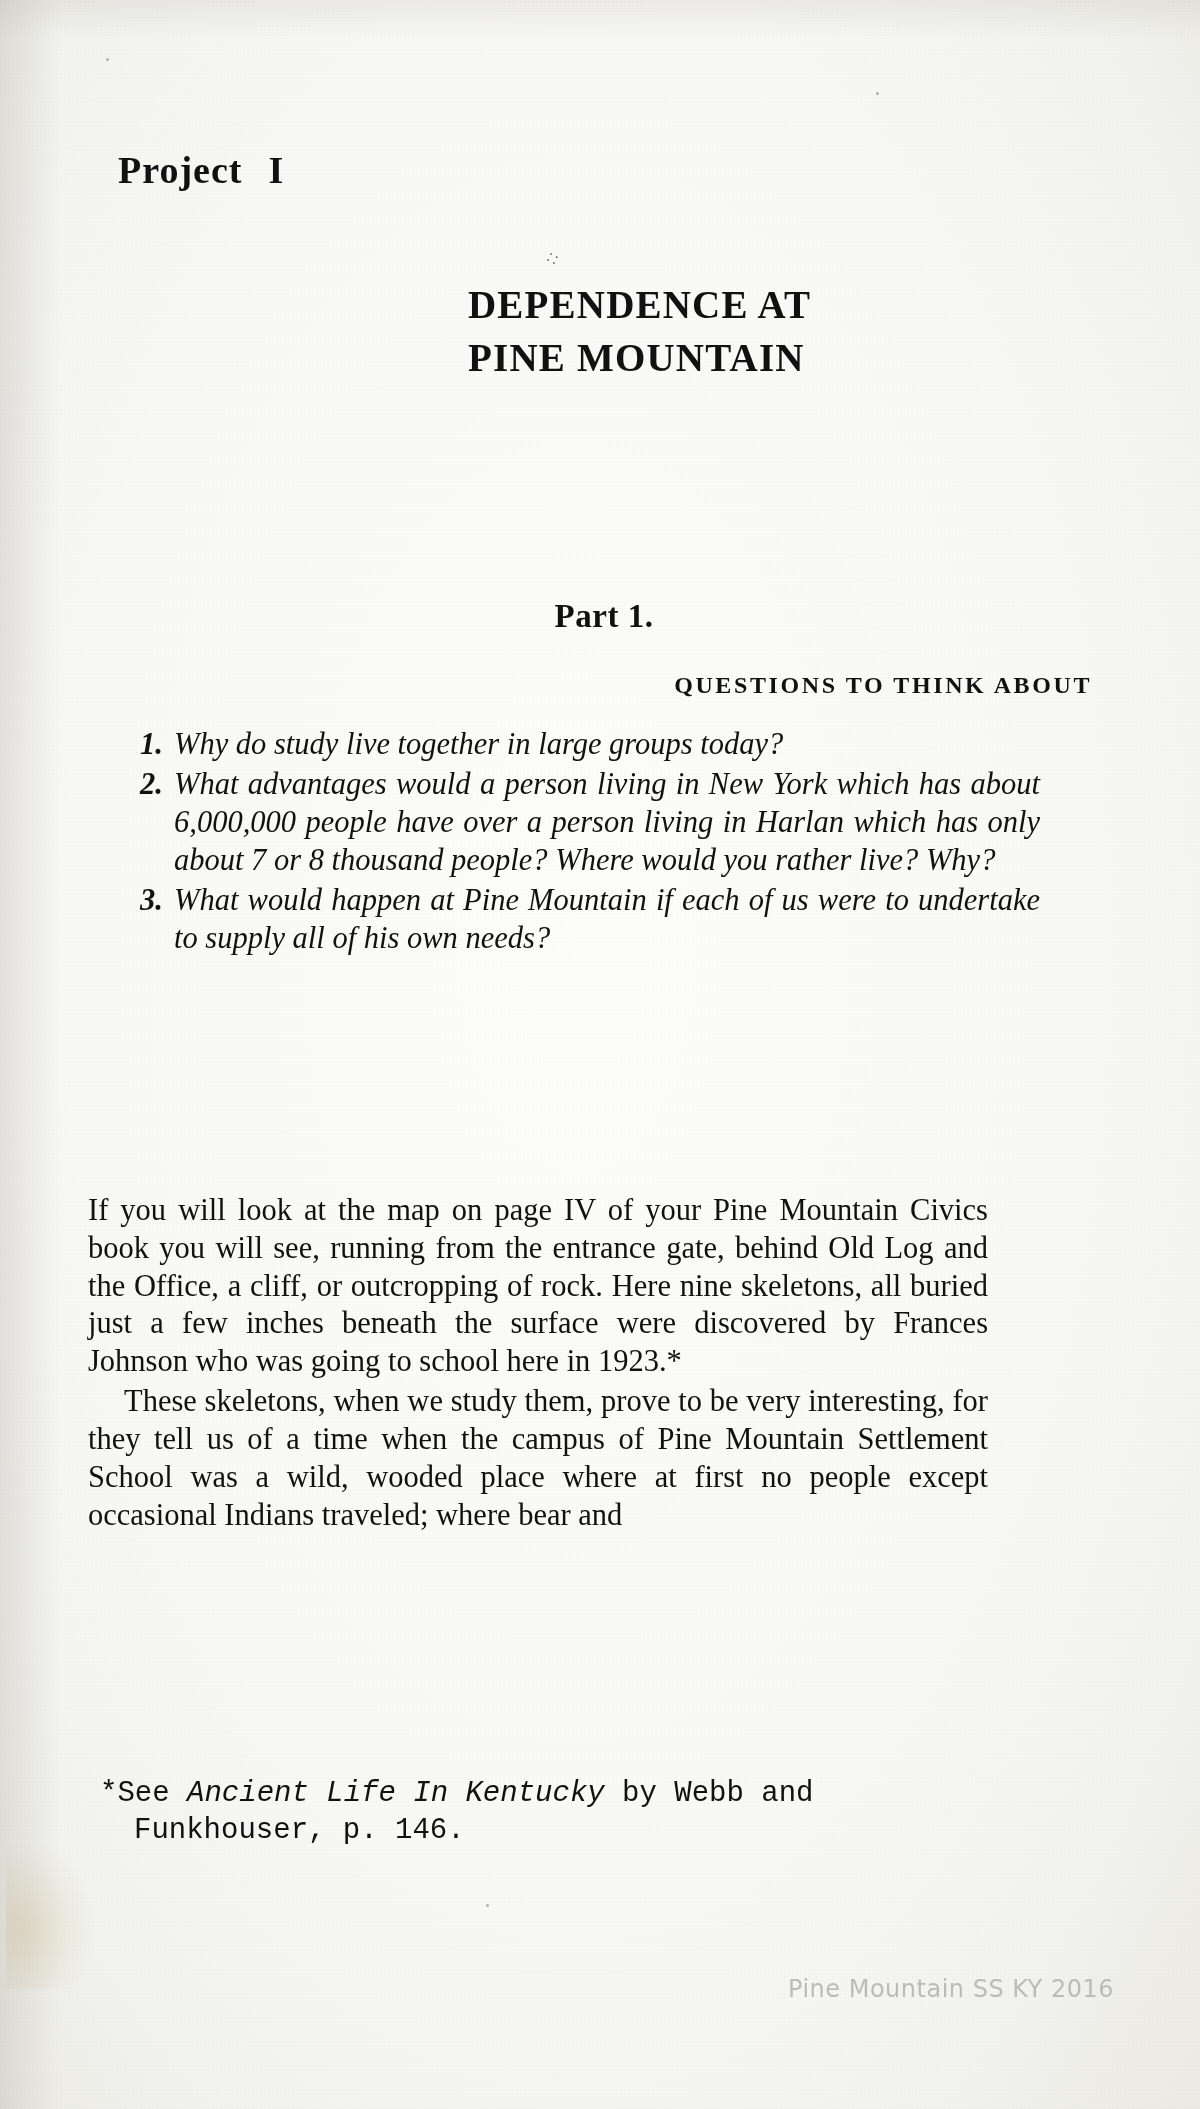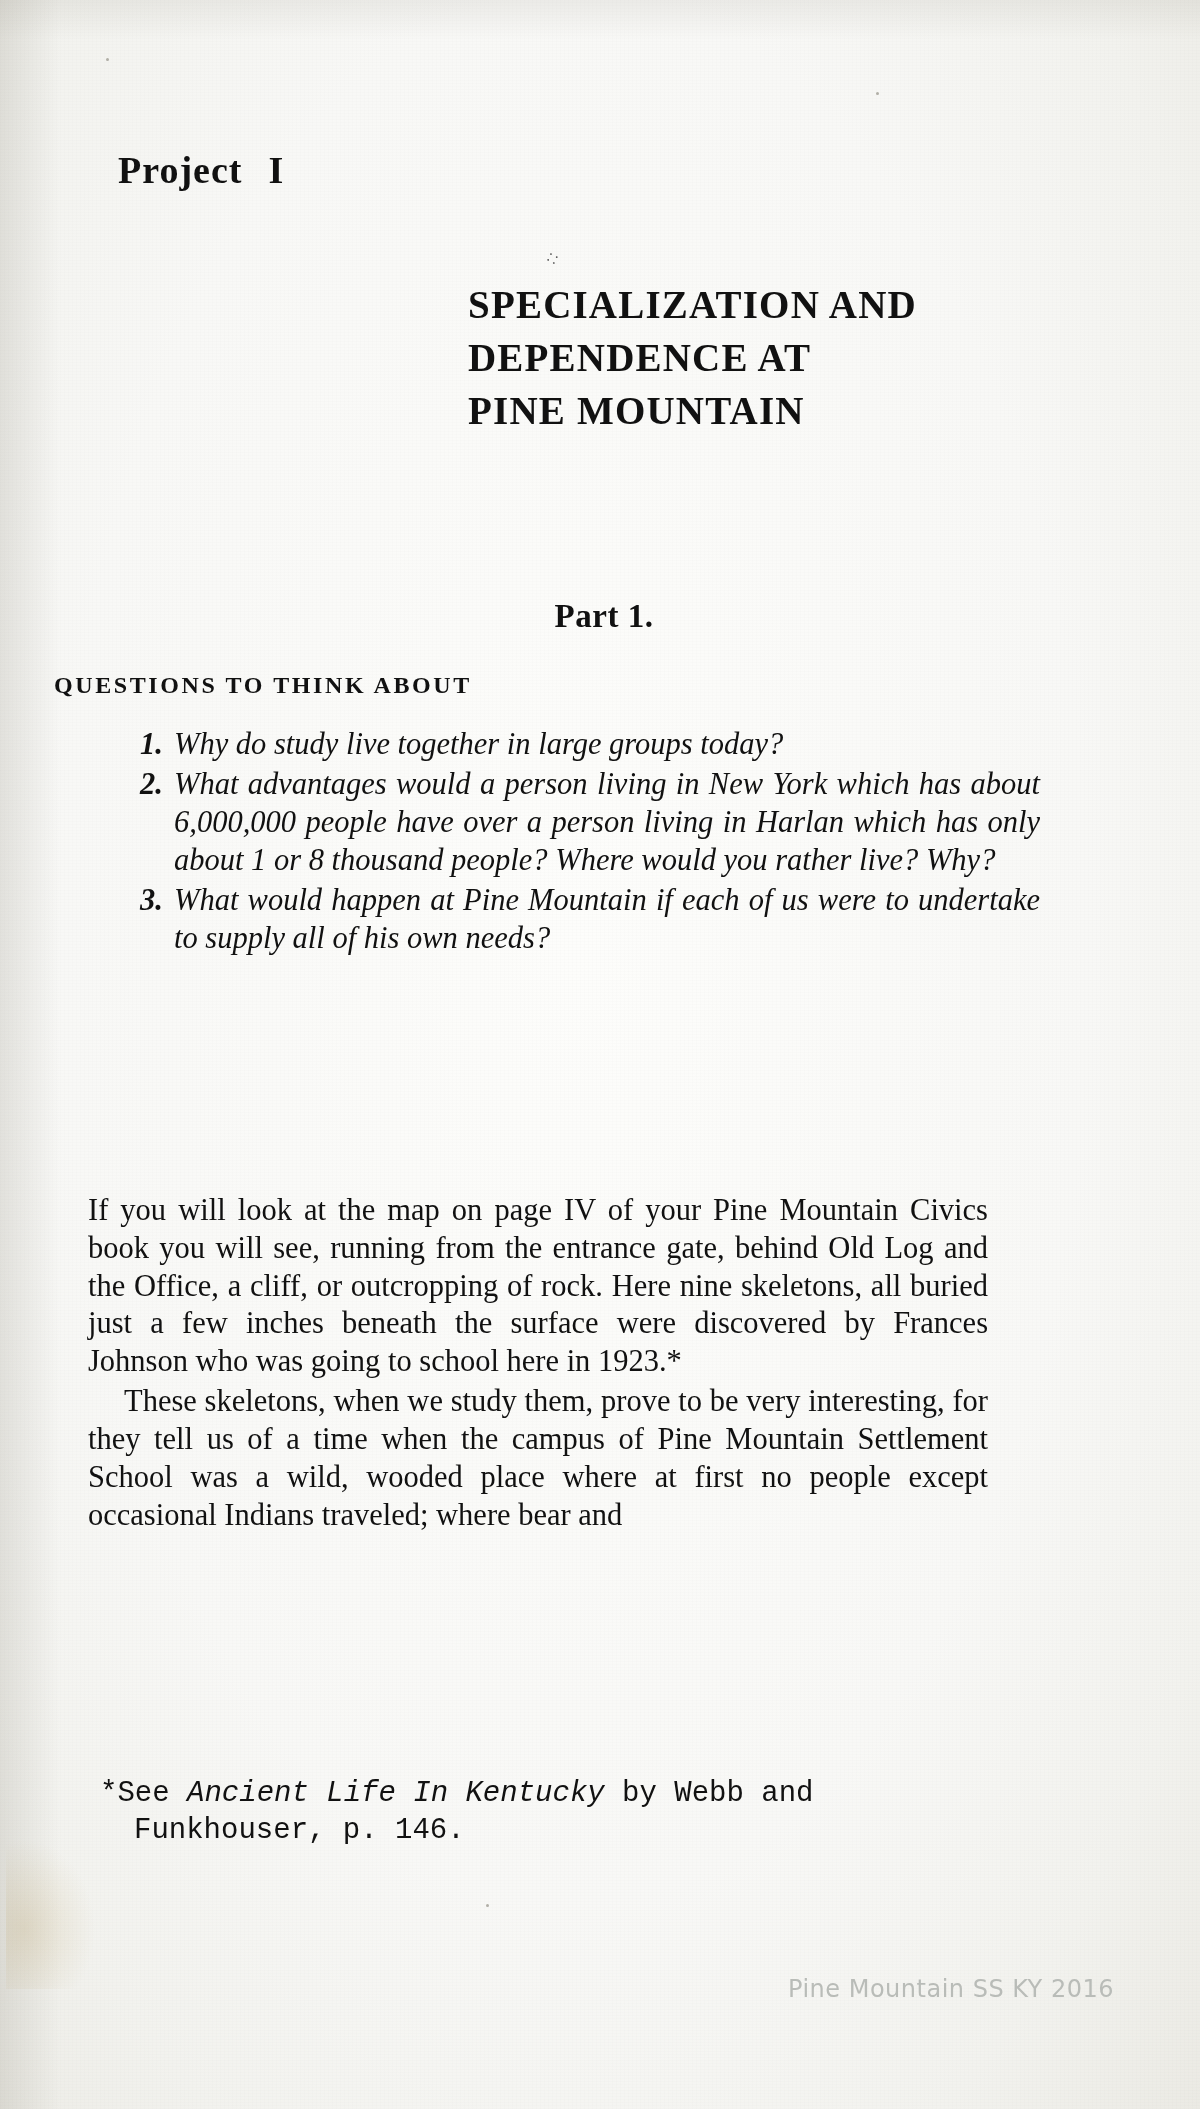--- a/index.html
+++ b/index.html
@@ -115,21 +115,21 @@
     letter-spacing: 0.5px;
     padding-left: 40px;
     box-sizing: border-box;
   }
 
   .questions-heading {
     position: absolute;
     left: 0;
     top: 672px;
     width: 1092px;
-    text-align: left;
+    text-align: right;
     font-size: 24px;
     font-weight: bold;
     font-variant: small-caps;
     letter-spacing: 2.6px;
     font-family: "Liberation Serif", serif;
     padding-left: 54px;
     box-sizing: border-box;
   }
 
   
@@ -234,37 +234,36 @@
     <div class="dot-mark" style="left:486px; top:1904px;"></div>
     <div class="dot-mark" style="left:106px; top:58px;"></div>
 
     <div class="project-label">
       <span>Project</span><span class="num">I</span>
     </div>
 
     <div class="speck">⁘</div>
 
     <div class="title-block">
-      <div class="title-line">SPECIALIZATION  AND</div>
       <div class="title-line">DEPENDENCE  AT</div>
       <div class="title-line">PINE  MOUNTAIN</div>
     </div>
 
     <div class="part-heading">Part 1.</div>
 
     <div class="questions-heading">QUESTIONS  TO  THINK  ABOUT</div>
 
     <div class="questions">
       <div class="q-item">
         <span class="q-num">1.</span>
         <span class="q-text">Why do study live together in large groups today?</span>
       </div>
       <div class="q-item">
         <span class="q-num">2.</span>
-        <span class="q-text">What advantages would a person living in New York which has about 6,000,000 people have over a person living in Harlan which has only about 1 or 8 thousand people? Where would you rather live? Why?</span>
+        <span class="q-text">What advantages would a person living in New York which has about 6,000,000 people have over a person living in Harlan which has only about 7 or 8 thousand people? Where would you rather live? Why?</span>
       </div>
       <div class="q-item">
         <span class="q-num">3.</span>
         <span class="q-text">What would happen at Pine Mountain if each of us were to undertake to supply all of his own needs?</span>
       </div>
     </div>
 
     <div class="body-block">
       <p class="para">If you will look at the map on page IV of your Pine Mountain Civics book you will see, running from the entrance gate, behind Old Log and the Office, a cliff, or outcropping of rock. Here nine skeletons, all buried just a few inches beneath the surface were discovered by Frances Johnson who was going to school here in 1923.*</p>
       <p class="para indent">These skeletons, when we study them, prove to be very interesting, for they tell us of a time when the campus of Pine Mountain Settlement School was a wild, wooded place where at first no people except occasional Indians traveled; where bear and</p>

